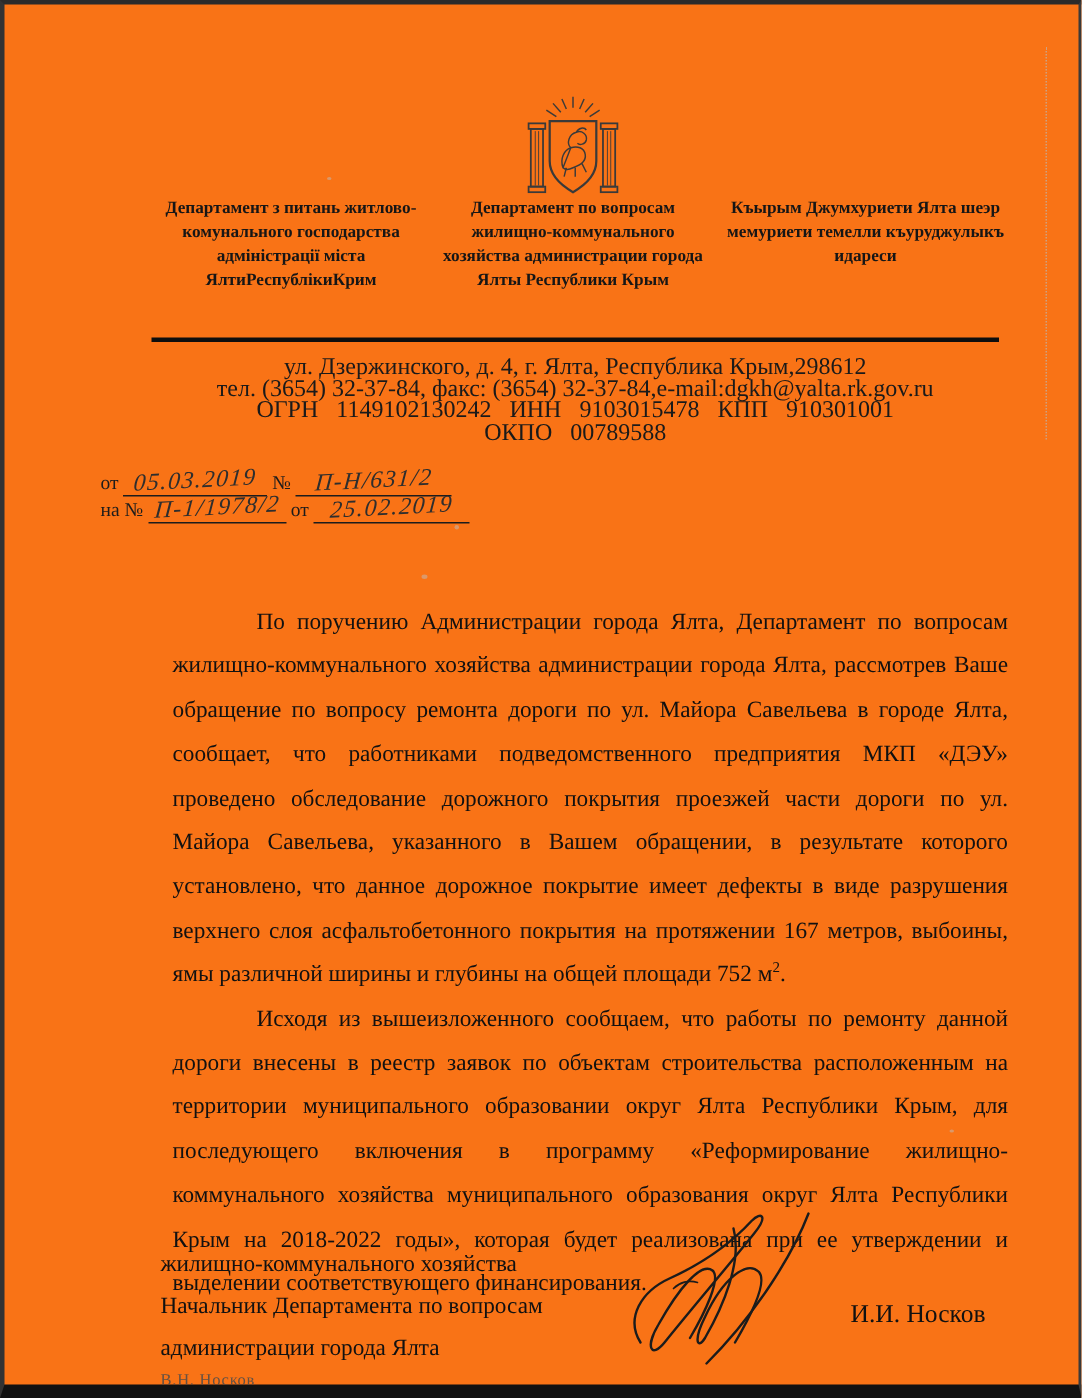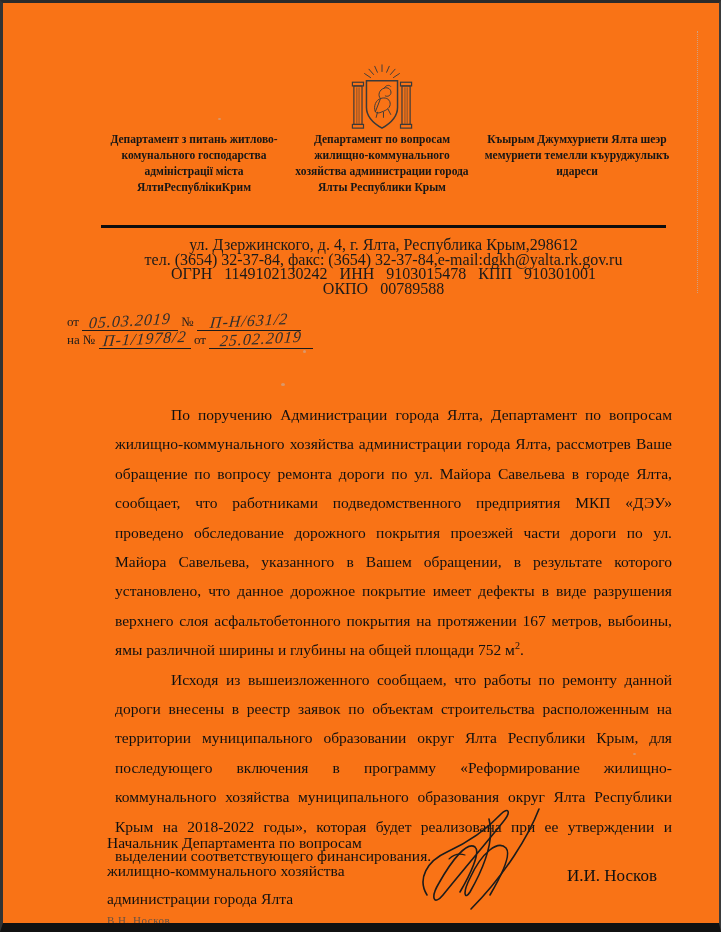--- a/index.html
+++ b/index.html
@@ -107,22 +107,22 @@
       <span class="hw-line w4"><span class="hw">25.02.2019</span></span>
     </div>
   </div>
 
   <div class="body-text">
     <p><span>По поручению Администрации города Ялта, Департамент по вопросам жилищно-коммунального хозяйства администрации города Ялта, рассмотрев Ваше обращение по вопросу ремонта дороги по ул. Майора Савельева в городе Ялта, сообщает, что работниками подведомственного предприятия МКП «ДЭУ» проведено обследование дорожного покрытия проезжей части дороги по ул. Майора Савельева, указанного в Вашем обращении, в результате которого установлено, что данное дорожное покрытие имеет дефекты в виде разрушения верхнего слоя асфальтобетонного покрытия на протяжении 167 метров, выбоины, ямы различной ширины и глубины на общей площади 752 м</span><sup>2</sup><span>.</span></p>
     <p>Исходя из вышеизложенного сообщаем, что работы по ремонту данной дороги внесены в  реестр заявок по объектам строительства расположенным на территории муниципального образовании округ Ялта Республики Крым, для последующего включения в программу «Реформирование жилищно-коммунального хозяйства муниципального образования округ Ялта Республики Крым на 2018-2022 годы», которая будет реализована при ее утверждении и выделении соответствующего финансирования.</p>
   </div>
 
   <div class="sig-position">
+    <div>жилищно-коммунального хозяйства</div>
     <div>Начальник Департамента по вопросам</div>
-    <div>жилищно-коммунального хозяйства</div>
     <div>администрации города Ялта</div>
   </div>
 
   <div class="signature-svg">
     <svg viewBox="0 0 152 118" width="152" height="118" fill="none" stroke="#1c1c1c" stroke-width="1.6" stroke-linecap="round">
       <path d="M18,96 C8,80 18,62 38,53 C62,42 80,28 92,15 C99,8 103,12 94,23 C78,43 50,76 34,96 C25,107 21,99 30,84 C43,61 58,42 66,48 C72,53 61,76 51,93"></path>
       <path d="M80,20 C86,42 73,72 61,93 C56,101 53,95 61,79 C73,53 89,41 97,49 C103,56 91,79 81,96"></path>
       <path d="M130,10 C120,36 96,76 62,110"></path>
       <path d="M40,60 C44,56 50,54 56,56" stroke-width="1.1"></path>
     </svg>

